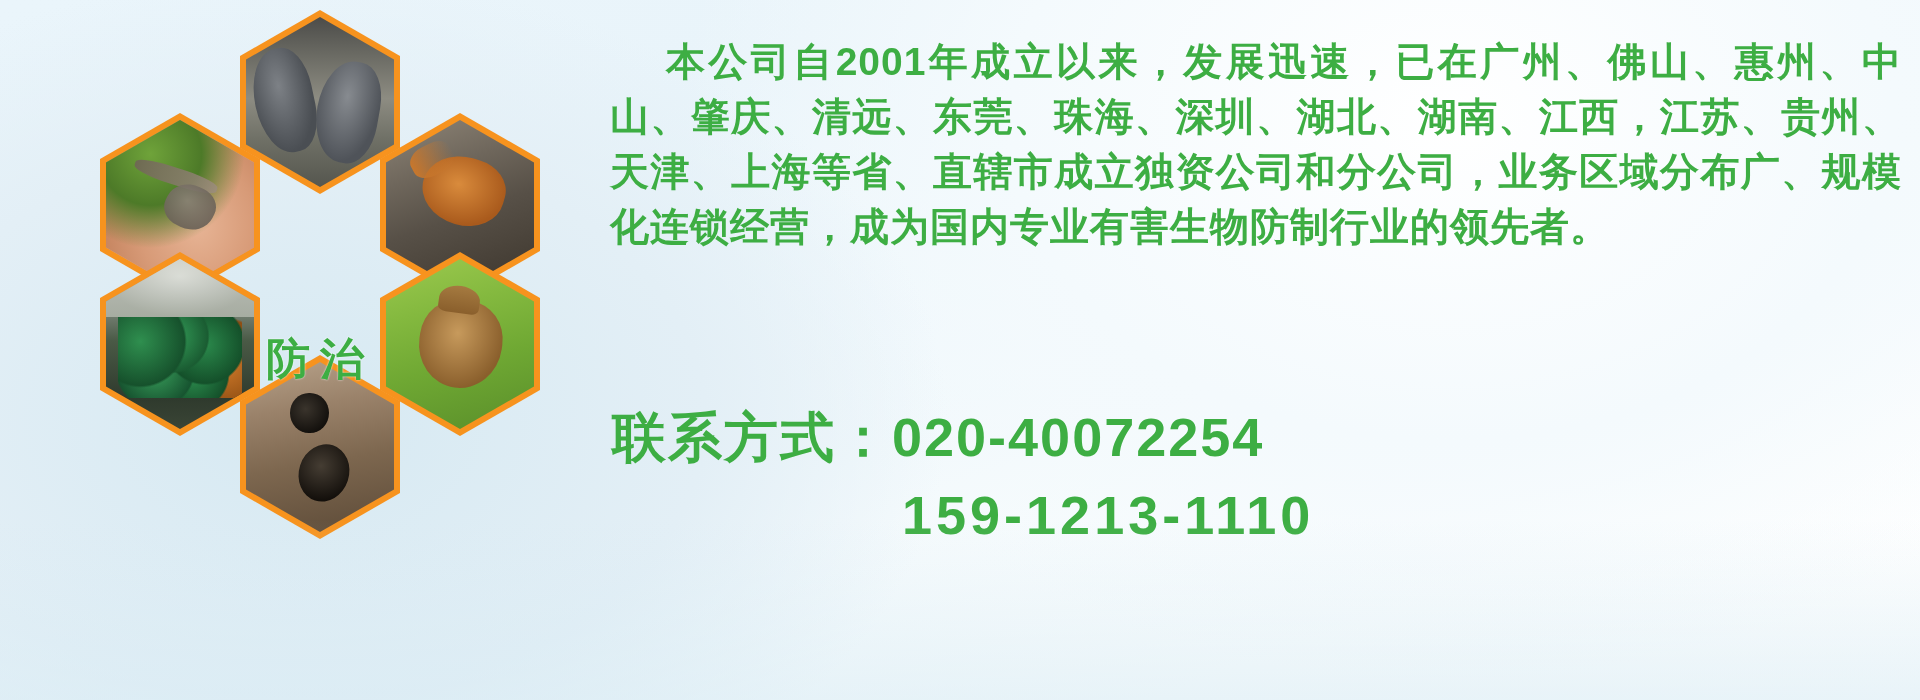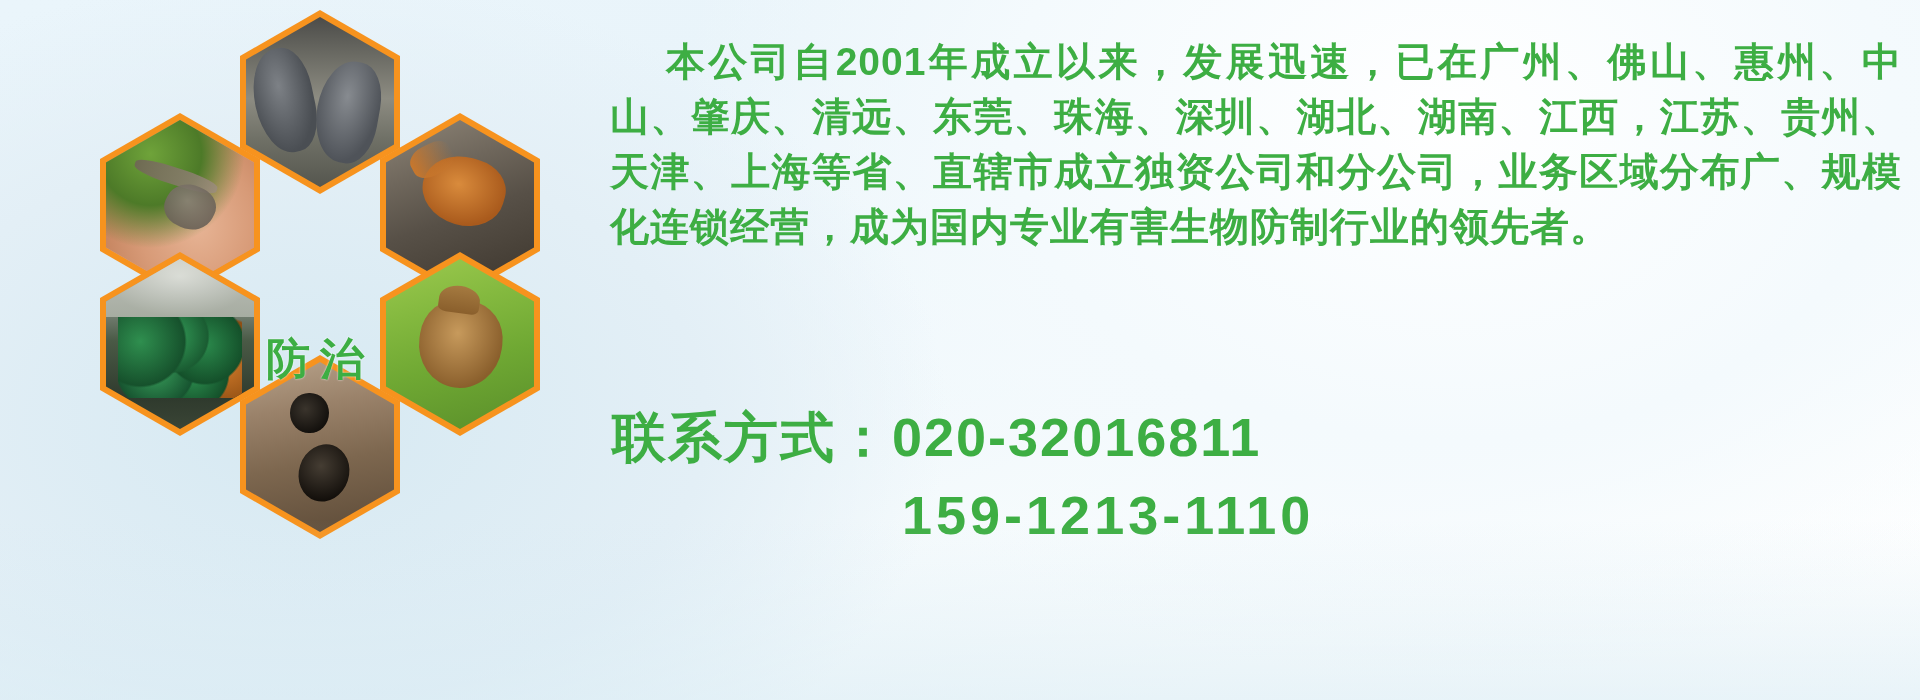--- a/index.html
+++ b/index.html
@@ -212,17 +212,17 @@
     </div>
 
     <div class="hex-label" style="left:135px;top:272px;margin-top:48px;">防治</div>
   </div>
 
   <div class="copy">
     <p class="para">本公司自2001年成立以来，发展迅速，已在广州、佛山、惠州、中山、肇庆、清远、东莞、珠海、深圳、湖北、湖南、江西，江苏、贵州、天津、上海等省、直辖市成立独资公司和分公司，业务区域分布广、规模化连锁经营，成为国内专业有害生物防制行业的领先者。</p>
   </div>
 
   <div class="contact">
-    <div class="contact-line">联系方式：020-32016811</div>
+    <div class="contact-line">联系方式：020-40072254</div>
     <div class="contact-line second">159-1213-1110</div>
   </div>
 
 </div>
 
 </body></html>

